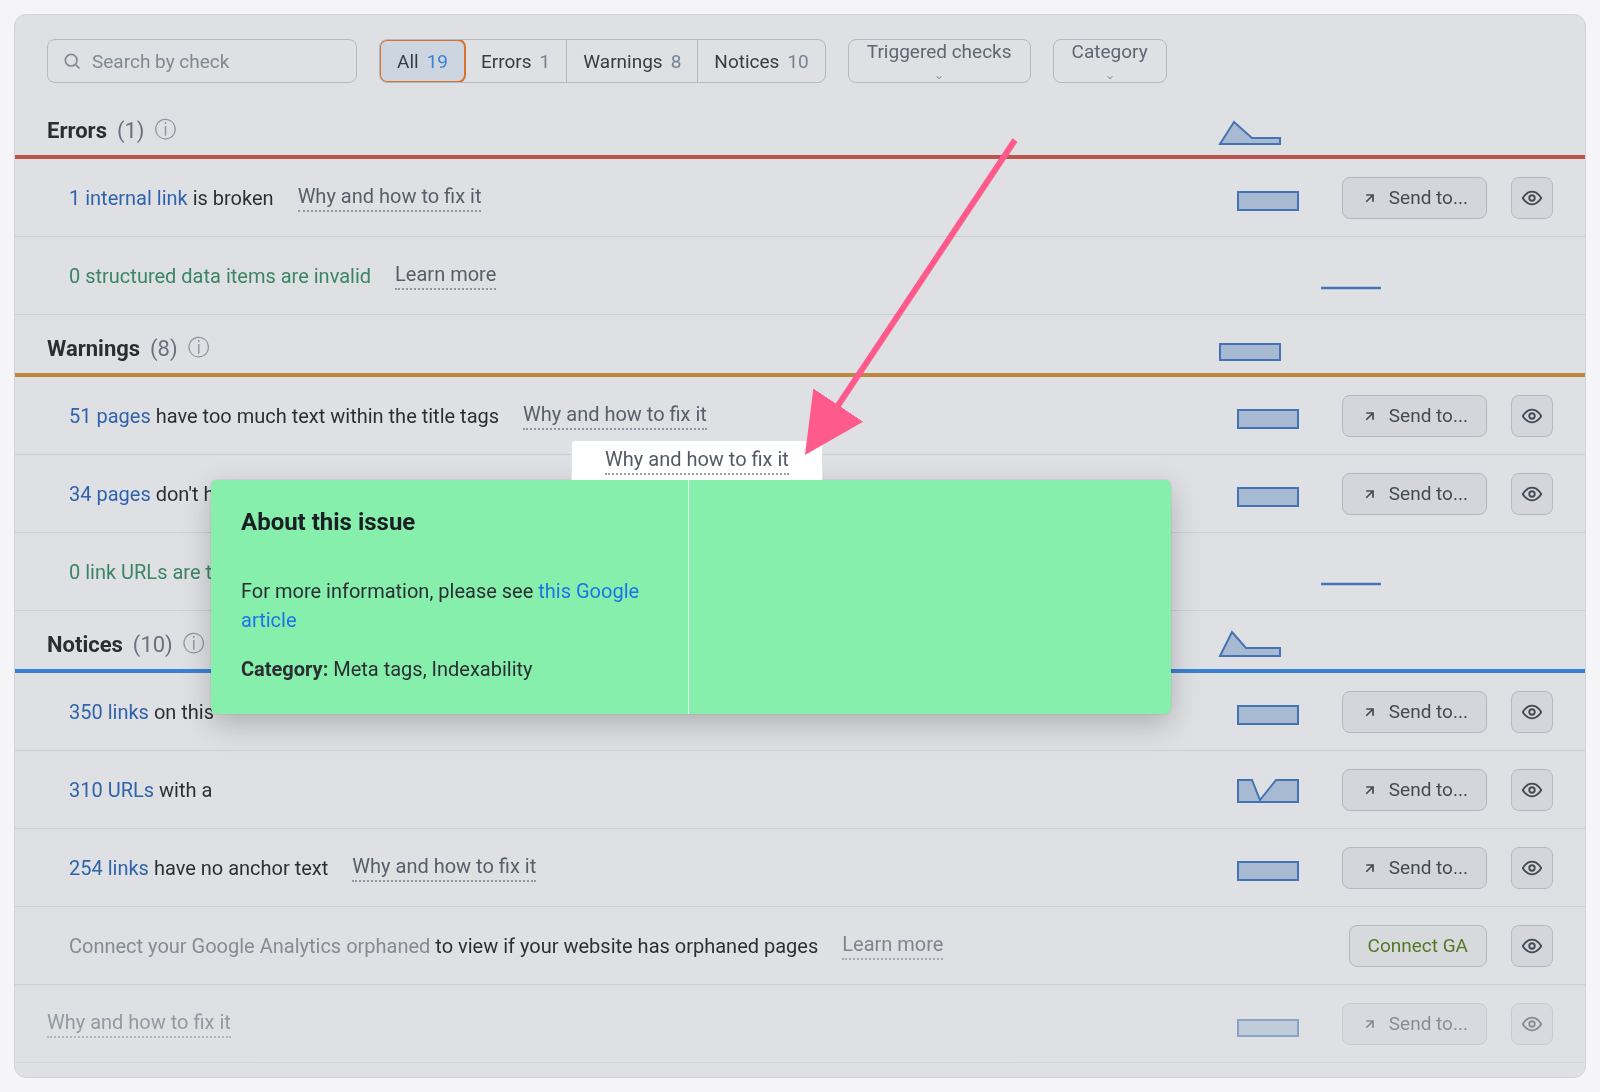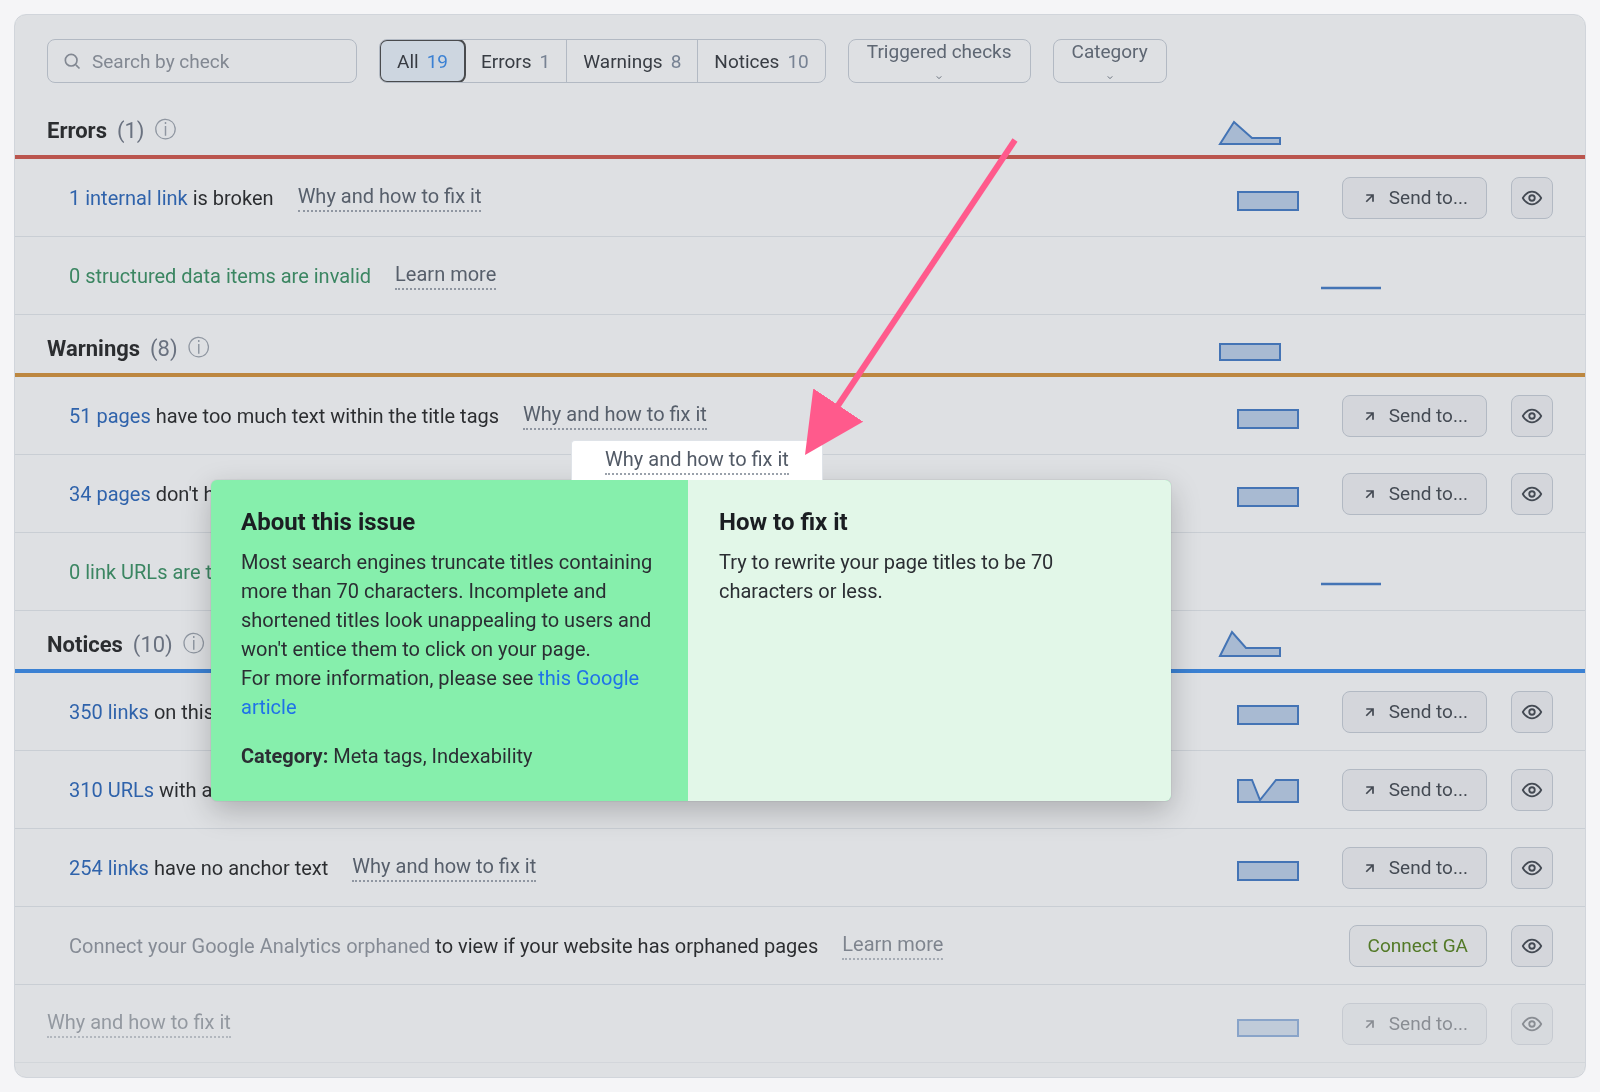--- a/index.html
+++ b/index.html
@@ -60,21 +60,21 @@
     gap: 8px;
     padding: 0 16px;
     font-size: 19px;
     color: #2b2e33;
     border-right: 1px solid #c7cdd6;
     cursor: pointer;
   }
   .seg-item:last-child { border-right: none; }
   .seg-item.active {
     background: #eaf3fc;
-    border: 2px solid #404040;
+    border: 2px solid #f97316;
     margin: -1px;
     z-index: 1;
     border-radius: 8px;
   }
   .seg-count { color: #7b8799; }
   .seg-item.active .seg-count { color: #2F86EB; }
   .dd {
     display: flex;
     align-items: center;
     gap: 10px;
@@ -509,22 +509,18 @@
 </svg>
 
 <div class="why-highlight">
   <span>Why and how to fix it</span>
 </div>
 
 <div class="popover">
   <div class="left">
     <h3>About this issue</h3>
     <p>
-      <span>Most search engines truncate titles containing more than 70 characters. Incomplete and shortened titles look unappealing to users and won't entice them to click on your page.</span><br>
+      <br>
       <span>For more information, please see </span><a href="#">this Google article</a>
     </p>
     <p class="cat"><b>Category:</b><span> Meta tags, Indexability</span></p>
   </div>
-  <div class="right">
-    <h3>How to fix it</h3>
-    <p>Try to rewrite your page titles to be 70 characters or less.</p>
-  </div>
 </div>
 
 </body></html>

